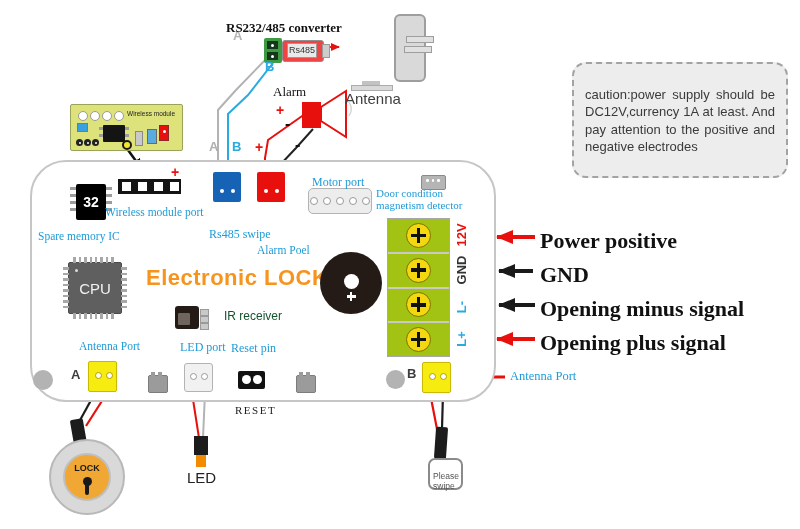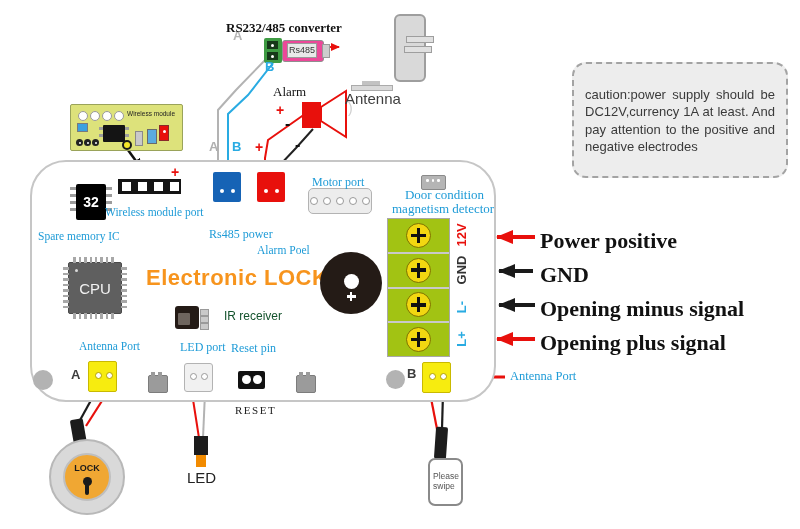--- a/index.html
+++ b/index.html
@@ -114,21 +114,21 @@
   <div class="abs comp" style="left:264px;top:38px;width:18px;height:25px;background:#3e9b43;border-radius:2px;">
     <div class="abs" style="left:3px;top:3px;width:11px;height:8px;background:#16381a;">
         <div class="dot" style="left:4px;top:2.5px;width:3px;height:3px;"></div>
       </div>
     <div class="abs" style="left:3px;top:14px;width:11px;height:8px;background:#16381a;">
         <div class="dot" style="left:4px;top:2.5px;width:3px;height:3px;"></div>
       </div>
   </div>
   <div class="abs comp" style="left:265px;top:59px;font-size:13px;font-weight:bold;color:#29abe2;">B</div>
 
-  <div class="abs comp" style="left:282px;top:40px;width:40px;height:20px;background:#ec4899;border:1px solid #8f8f8f;border-radius:3px;">
+  <div class="abs comp" style="left:282px;top:40px;width:40px;height:20px;background:#ef4444;border:1px solid #8f8f8f;border-radius:3px;">
     <div class="abs" style="left:4px;top:2px;width:28px;height:13px;background:#e9e9e9;border:1px solid #9a9a9a;font-size:9px;color:#333;text-align:center;line-height:13px;">Rs485</div>
   </div>
   <div class="abs comp" style="left:322px;top:44px;width:6px;height:12px;background:#cdcdcd;border:1px solid #9a9a9a;"></div>
 
   <div class="abs comp" style="left:394px;top:14px;width:28px;height:64px;background:#d9d9d9;border:2px solid #9e9e9e;border-radius:6px;"></div>
   <div class="abs comp" style="left:406px;top:36px;width:26px;height:5px;background:#e0e0e0;border:1px solid #9e9e9e;"></div>
   <div class="abs comp" style="left:404px;top:46px;width:26px;height:5px;background:#e0e0e0;border:1px solid #9e9e9e;"></div>
   <div class="abs comp" style="left:362px;top:81px;width:18px;height:4px;background:#c2c2c2;"></div>
   <div class="abs comp" style="left:351px;top:85px;width:40px;height:4px;background:#d9d9d9;border:1px solid #ababab;"></div>
   <div class="abs comp" style="left:345px;top:90px;font-size:15px;color:#3f3f3f;">Antenna</div>
@@ -191,21 +191,21 @@
     <div class="abs" style="left:36px;top:3px;width:9px;height:9px;background:#fff;"></div>
     <div class="abs" style="left:52px;top:3px;width:9px;height:9px;background:#fff;"></div>
   </div>
   <div class="abs comp" style="left:171px;top:164px;font-size:14px;font-weight:bold;color:#e8100c;">+</div>
   <div class="abs comp lbl-blue" style="left:105px;top:206px;font-size:11.5px;">Wireless module port</div>
 
   <div class="abs comp port" style="left:213px;top:172px;width:28px;height:30px;background:#1663b5;">
     <div class="dot" style="left:7px;top:17px;width:4px;height:4px;"></div>
     <div class="dot" style="left:18px;top:17px;width:4px;height:4px;"></div>
   </div>
-  <div class="abs comp lbl-blue" style="left:209px;top:227px;">Rs485 power</div>
+  <div class="abs comp lbl-blue" style="left:209px;top:227px;">Rs485 swipe</div>
 
   <div class="abs comp port" style="left:257px;top:172px;width:28px;height:30px;background:#e8100c;">
     <div class="dot" style="left:7px;top:17px;width:4px;height:4px;"></div>
     <div class="dot" style="left:18px;top:17px;width:4px;height:4px;"></div>
   </div>
   <div class="abs comp lbl-blue" style="left:257px;top:244px;font-size:11.5px;">Alarm Poel</div>
 
   <div class="abs comp lbl-blue" style="left:312px;top:175px;">Motor port</div>
   <div class="abs comp" style="left:308px;top:188px;width:62px;height:24px;background:#ededed;border:1.5px solid #b3b3b3;border-radius:5px;display:flex;align-items:center;justify-content:center;gap:5px;">
     <div style="width:6px;height:6px;border-radius:50%;background:#fff;border:1px solid #999;"></div>
@@ -213,21 +213,21 @@
     <div style="width:6px;height:6px;border-radius:50%;background:#fff;border:1px solid #999;"></div>
     <div style="width:6px;height:6px;border-radius:50%;background:#fff;border:1px solid #999;"></div>
     <div style="width:6px;height:6px;border-radius:50%;background:#fff;border:1px solid #999;"></div>
   </div>
 
   <div class="abs comp" style="left:421px;top:175px;width:23px;height:13px;background:#b5b5b5;border:1px solid #8a8a8a;border-radius:2px;">
     <div class="dot" style="left:4px;top:3px;width:2.5px;height:2.5px;"></div>
     <div class="dot" style="left:9.5px;top:3px;width:2.5px;height:2.5px;"></div>
     <div class="dot" style="left:15px;top:3px;width:2.5px;height:2.5px;"></div>
   </div>
-  <div class="abs comp lbl-blue" style="left:392px;top:188px;width:92px;text-align:right;font-size:13px;line-height:1.05;">
+  <div class="abs comp lbl-blue" style="left:376px;top:188px;width:92px;text-align:left;font-size:11px;line-height:1.05;">
     <span>Door condition</span><br>
     <span>magnetism detector</span>
   </div>
 
   <div class="abs tblock">
     <div class="tcell">
         <div class="screw">
           <div class="sc-h"></div>
           <div class="sc-v"></div>
         </div>
@@ -329,20 +329,20 @@
       <div class="abs" style="left:50%;top:22px;width:9px;height:9px;margin-left:-4.5px;background:#1a1a1a;border-radius:50%;"></div>
       <div class="abs" style="left:50%;top:28px;width:4px;height:12px;margin-left:-2px;background:#1a1a1a;border-radius:0 0 2px 2px;"></div>
     </div>
   </div>
 
   <div class="abs comp" style="left:194px;top:436px;width:14px;height:19px;background:#1c1c1c;"></div>
   <div class="abs comp" style="left:196px;top:455px;width:10px;height:12px;background:#f28b00;"></div>
   <div class="abs comp" style="left:187px;top:469px;font-size:15px;color:#222;">LED</div>
 
   <div class="abs comp" style="left:435px;top:427px;width:12px;height:32px;background:#1c1c1c;border-radius:2px;transform:rotate(4deg);"></div>
-  <div class="abs comp" style="left:428px;top:458px;width:35px;height:48px;background:#fff;border:2.5px solid #8a8a8a;border-radius:7px;box-sizing:border-box;">
+  <div class="abs comp" style="left:428px;top:458px;width:35px;height:32px;background:#fff;border:2.5px solid #8a8a8a;border-radius:7px;box-sizing:border-box;">
     <div style="margin:11px 0 0 3px;font-size:8.5px;line-height:1.2;color:#555;">
       <span>Please</span><br>
       <span>swipe</span>
     </div>
   </div>
 
 </div>
 
 </body></html>

